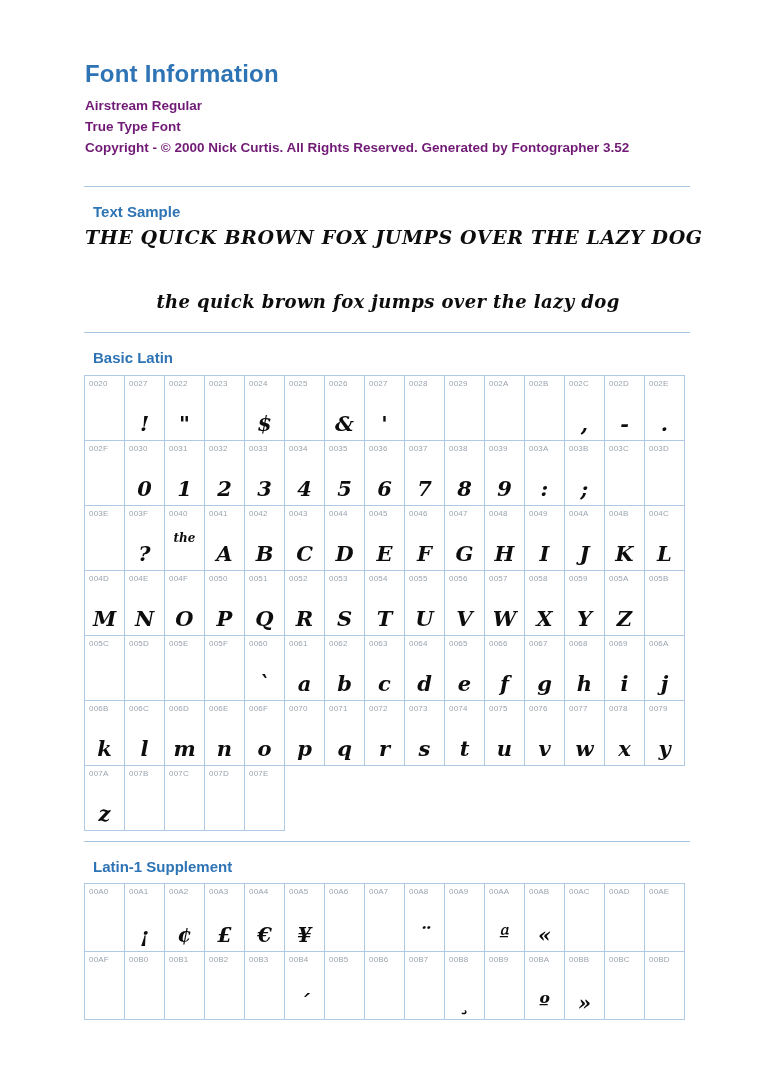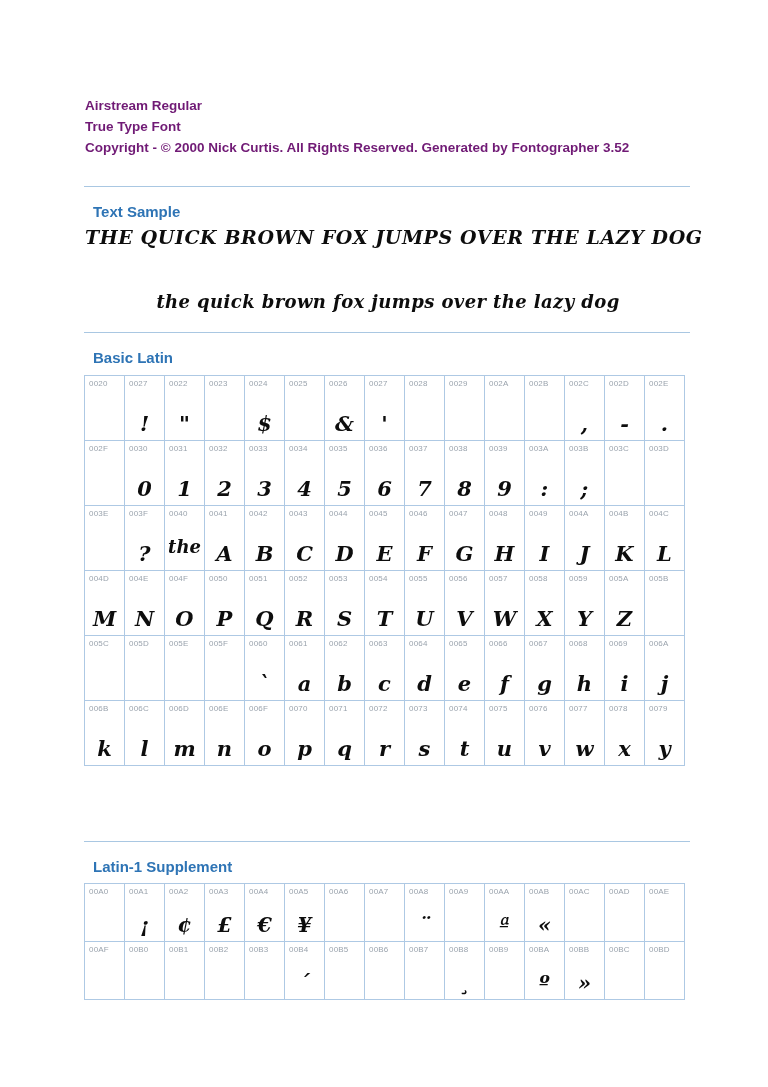--- a/index.html
+++ b/index.html
@@ -37,37 +37,38 @@
   }
   .sample.uc{font-size:19px;letter-spacing:0.6px;}
   .sample.lc{font-size:18px;letter-spacing:0.4px;}
   .grid{position:absolute;left:84px;}
   .grid-row{display:flex;}
   .glyph-cell{
     position:relative;width:41px;height:66px;box-sizing:border-box;
     border:1px solid var(--grid-border);margin-right:-1px;background:#fff;
   }
   .grid-row + .grid-row .glyph-cell{margin-top:-1px;}
-  .grid[data-grid="1"] .glyph-cell{height:59px;}
+  .grid[data-grid="1"] .glyph-cell{height:69px;}
   .cell-code{
     position:absolute;top:3px;left:4px;
     font-size:8px;color:var(--code-gray);letter-spacing:0.2px;
   }
   .cell-glyph{
     position:absolute;left:0;right:0;bottom:6px;text-align:center;
     font-family:"DejaVu Serif",serif;font-style:italic;font-weight:bold;
     font-size:21px;line-height:1;color:#0d0d0d;
   }
-  .cell-glyph.small{font-size:18px;bottom:14px;}
+  .cell-glyph.small{font-size:12px;bottom:26px;}
 </style>
 </head>
 <body>
 
 <div id="page">
 
+  <h1 class="page-title">Font Information</h1>
 
   <div class="meta">
     <div>Airstream Regular</div>
     <div>True Type Font</div>
     <div>Copyright - © 2000 Nick Curtis. All Rights Reserved. Generated by Fontographer 3.52</div>
   </div>
 
   <hr class="rule" style="top:186px">
   <h2 class="sec-heading" style="top:195px">Text Sample</h2>
   <div class="sample uc" style="top:226px">THE QUICK BROWN FOX JUMPS OVER THE LAZY DOG</div>
@@ -441,20 +442,42 @@
         </div>
         <div class="glyph-cell">
           <div class="cell-code">0078</div>
           <div class="cell-glyph">x</div>
         </div>
         <div class="glyph-cell">
           <div class="cell-code">0079</div>
           <div class="cell-glyph">y</div>
         </div>
       </div>
+      <div class="grid-row">
+        <div class="glyph-cell">
+          <div class="cell-code">007A</div>
+          <div class="cell-glyph">z</div>
+        </div>
+        <div class="glyph-cell">
+          <div class="cell-code">007B</div>
+          <div class="cell-glyph"></div>
+        </div>
+        <div class="glyph-cell">
+          <div class="cell-code">007C</div>
+          <div class="cell-glyph"></div>
+        </div>
+        <div class="glyph-cell">
+          <div class="cell-code">007D</div>
+          <div class="cell-glyph"></div>
+        </div>
+        <div class="glyph-cell">
+          <div class="cell-code">007E</div>
+          <div class="cell-glyph"></div>
+        </div>
+      </div>
     </div>
 
   <hr class="rule" style="top:841px">
   <h2 class="sec-heading" style="top:850px">Latin-1 Supplement</h2>
   <div class="grid" data-grid="1" style="top:883px">
       <div class="grid-row">
         <div class="glyph-cell">
           <div class="cell-code">00A0</div>
           <div class="cell-glyph"></div>
         </div>

